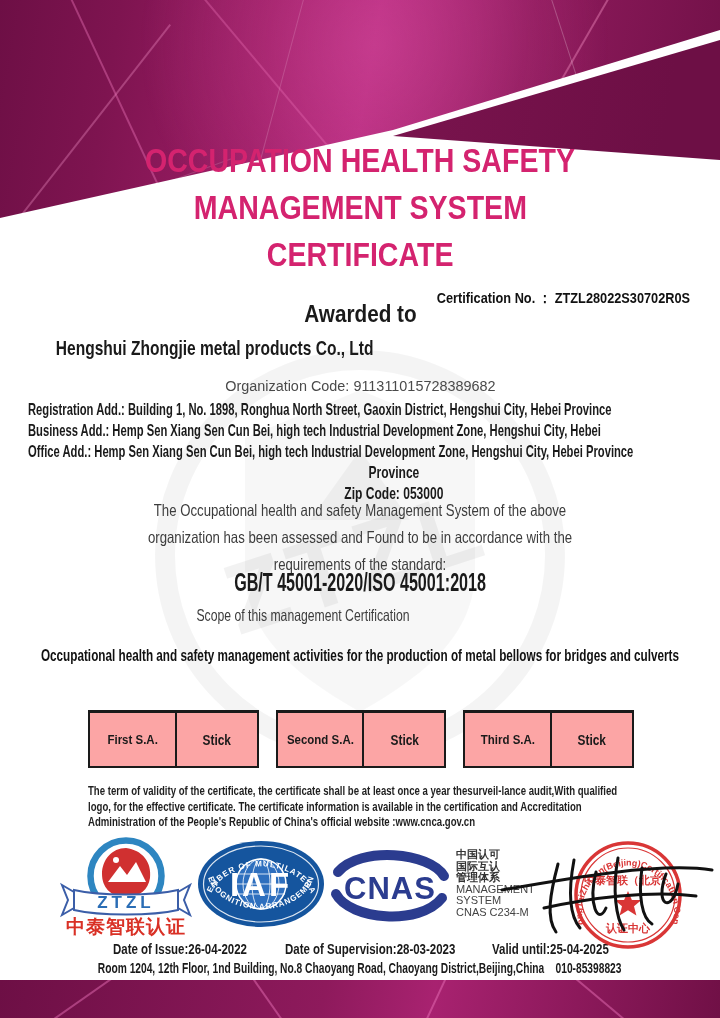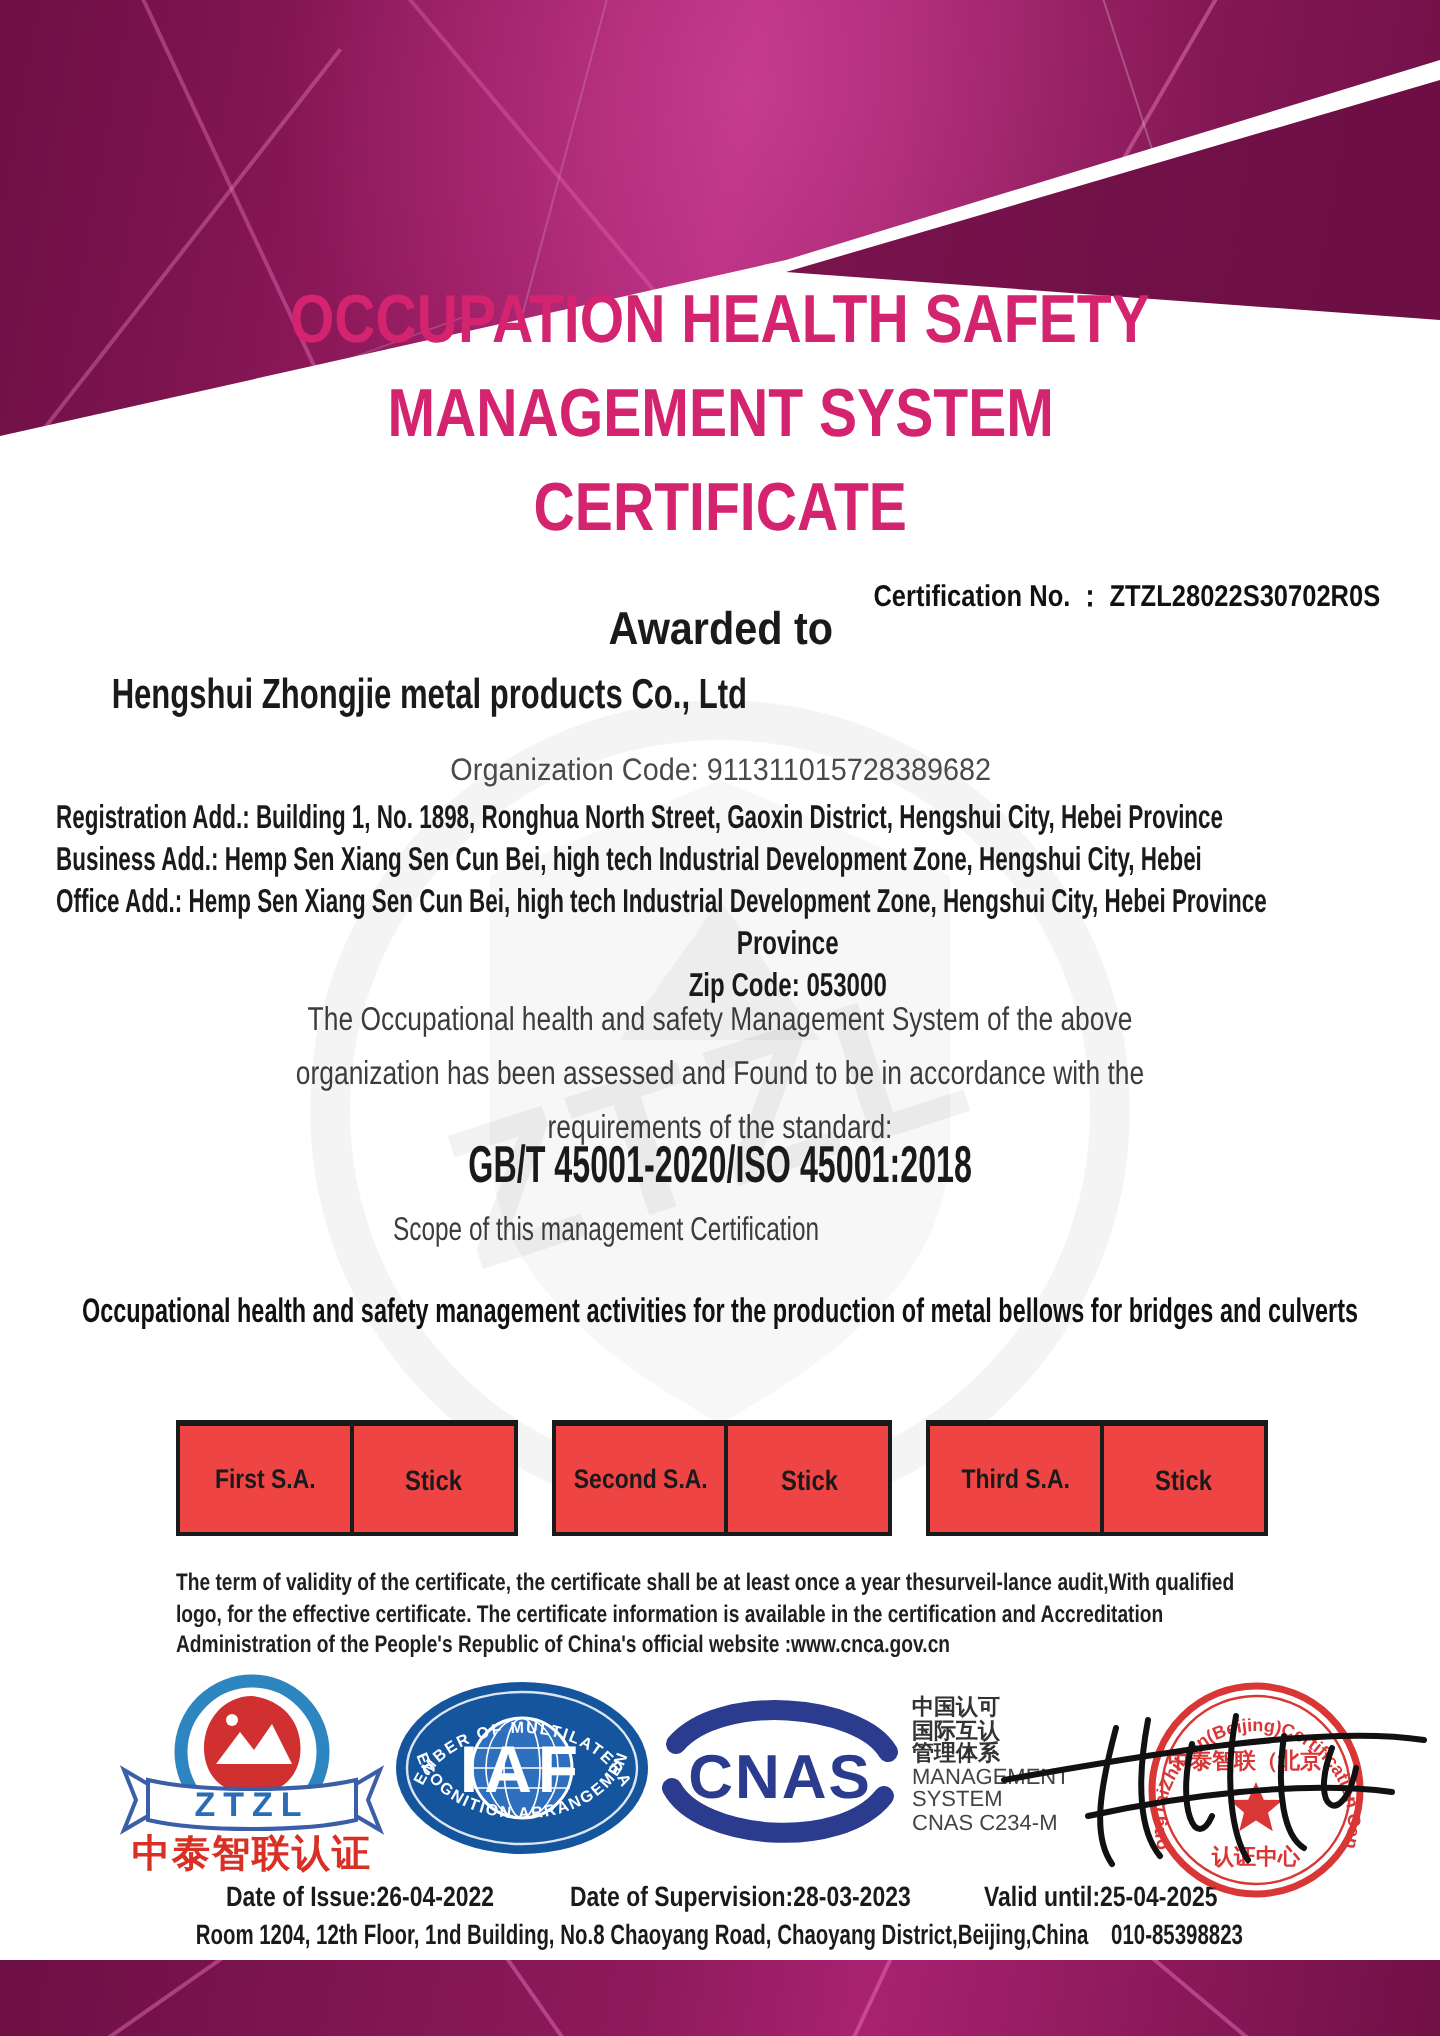--- a/index.html
+++ b/index.html
@@ -80,21 +80,21 @@
   .standard { position:absolute; top:567px; width:720px; text-align:center; z-index:2; }
   .standard .sx { font-size:26px; font-weight:bold; transform:scaleX(.62); transform-origin:50% 50%; }
   .scope-heading { position:absolute; top:606px; width:606px; text-align:center; z-index:2; color:#3c3c3c; }
   .scope-heading .sx { font-size:16.5px; transform:scaleX(.74); transform-origin:50% 50%; }
   .scope-text { position:absolute; top:640px; left:-130px; width:980px; z-index:2;
     transform:scaleX(.69); transform-origin:50% 0; text-align:center;
     font-size:17px; font-weight:bold; line-height:31px; color:#111; }
 
   
   .audit { position:absolute; top:710px; left:88px; width:546px; height:58px; display:flex; gap:17px; z-index:2; }
-  .audit-box { flex:1; border:2px solid #1a1a1a; border-top-width:3px; display:flex; background:#ef4444; }
+  .audit-box { flex:1; border:2px solid #1a1a1a; border-top-width:3px; display:flex; background:#fca5a5; }
   .audit-cell { display:flex; align-items:center; justify-content:center; }
   .audit-label { width:52%; border-right:2px solid #1a1a1a; font-size:13.5px; font-weight:bold; }
   .audit-value { width:48%; font-size:14px; font-weight:bold; }
   .audit-value .sx, .audit-label .sx { transform:scaleX(.85); transform-origin:50% 50%; }
 
   
   .fineprint { position:absolute; top:784px; left:88px; width:690px; z-index:2;
     transform:scaleX(.8); transform-origin:0 0;
     font-size:12px; font-weight:bold; line-height:15.5px; color:#1f1f1f; }
 

